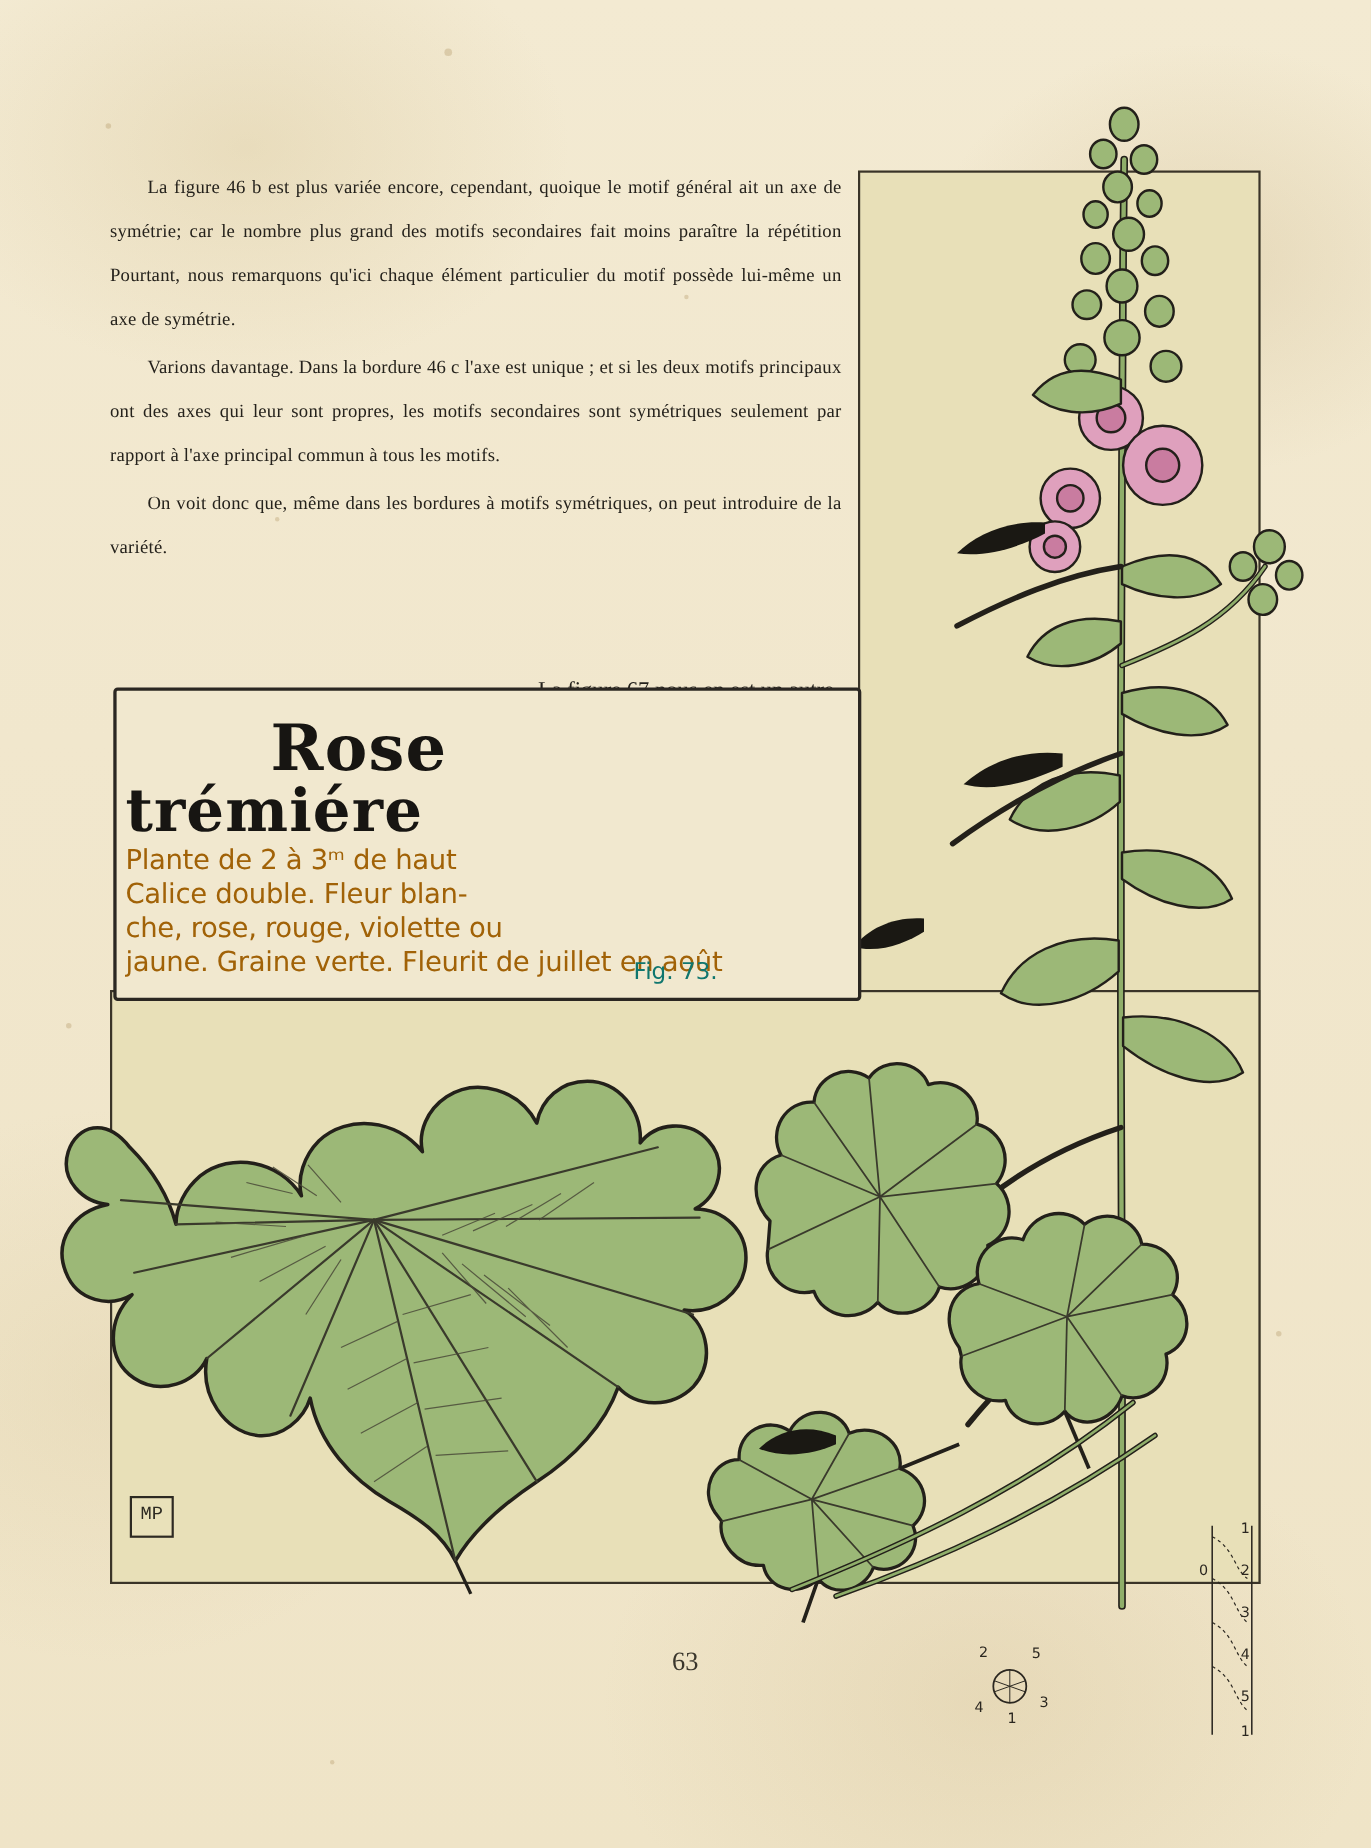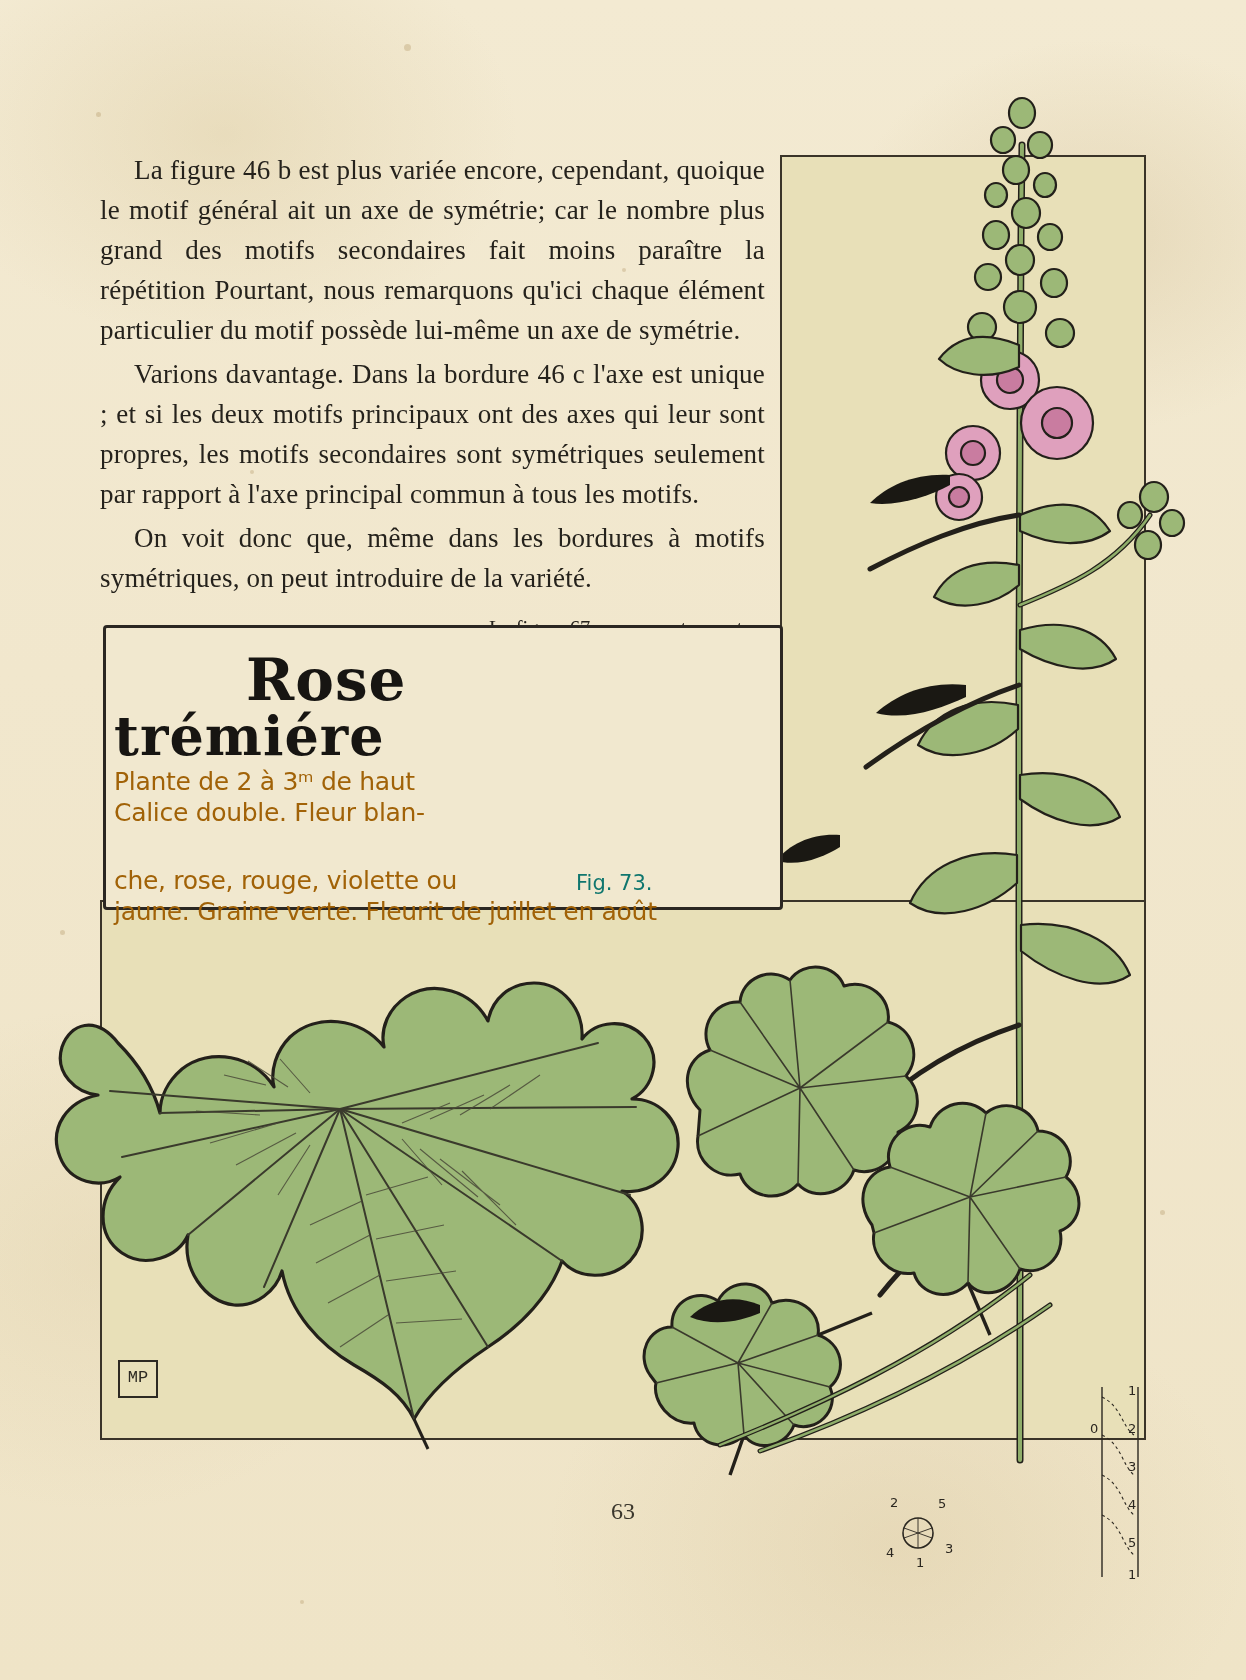--- a/index.html
+++ b/index.html
@@ -30,21 +30,21 @@
   }
 
   
   .text-col {
     position: absolute;
     left: 100px;
     top: 150px;
     width: 665px;
   }
   .para {
-    font-size: 27px;
+    font-size: 17px;
     line-height: 40px;
     text-align: justify;
     text-indent: 34px;
     margin: 0 0 4px 0;
     letter-spacing: 0.2px;
     color: #25221c;
   }
 
   
   .text-col-narrow {
@@ -130,21 +130,21 @@
     top: 138px;
     width: 680px;
     font-family: "DejaVu Sans", sans-serif;
     font-size: 25px;
     line-height: 31px;
     color: #a16207;
     letter-spacing: -0.3px;
   }
   .desc .l1 { display:block; }
   .desc .l2 { display:block; }
-  .desc .l3 { display:block;margin-top:37px; }
+  .desc .l3 { display:block; }
   .desc .l4 { display:block; white-space: nowrap; }
   .figlabel {
     position: absolute;
     left: 470px;
     top: 243px;
     font-family: "DejaVu Sans", sans-serif;
     font-size: 21px;
     color: #0f766e;
   }
 

